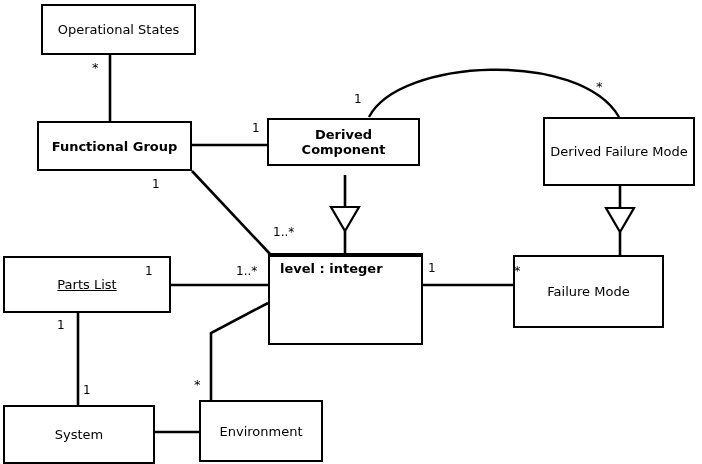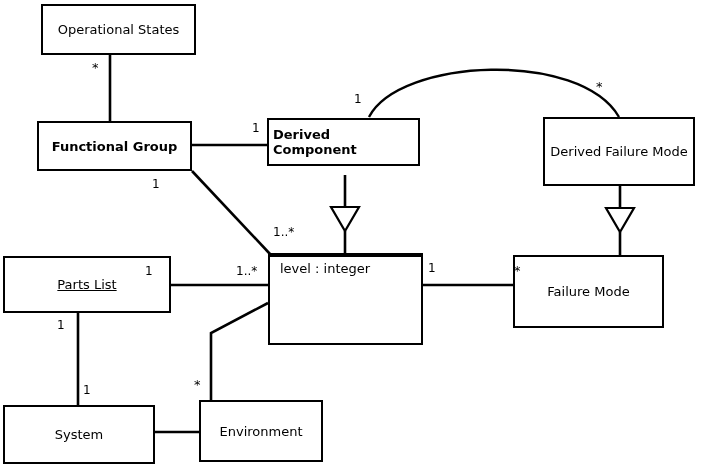--- a/index.html
+++ b/index.html
@@ -31,29 +31,31 @@
     flex-direction: column;
     z-index: 2;
   }
   .uml-name {
     flex: 1 1 auto;
     display: flex;
     align-items: center;
     justify-content: center;
     font-size: 13px;
     color: #000000;
+    text-align: center;
     padding: 0 4px;
   }
   .uml-attrs {
     border-top: 2px solid #000000;
     font-size: 13px;
     color: #000000;
     padding: 4px 0 4px 10px;
     display: flex;
     align-items: center;
+    font-weight: bold;
   }
   .mult {
     position: absolute;
     font-size: 12px;
     color: #000000;
     background: transparent;
     white-space: nowrap;
     z-index: 3;
     line-height: 1;
   }

